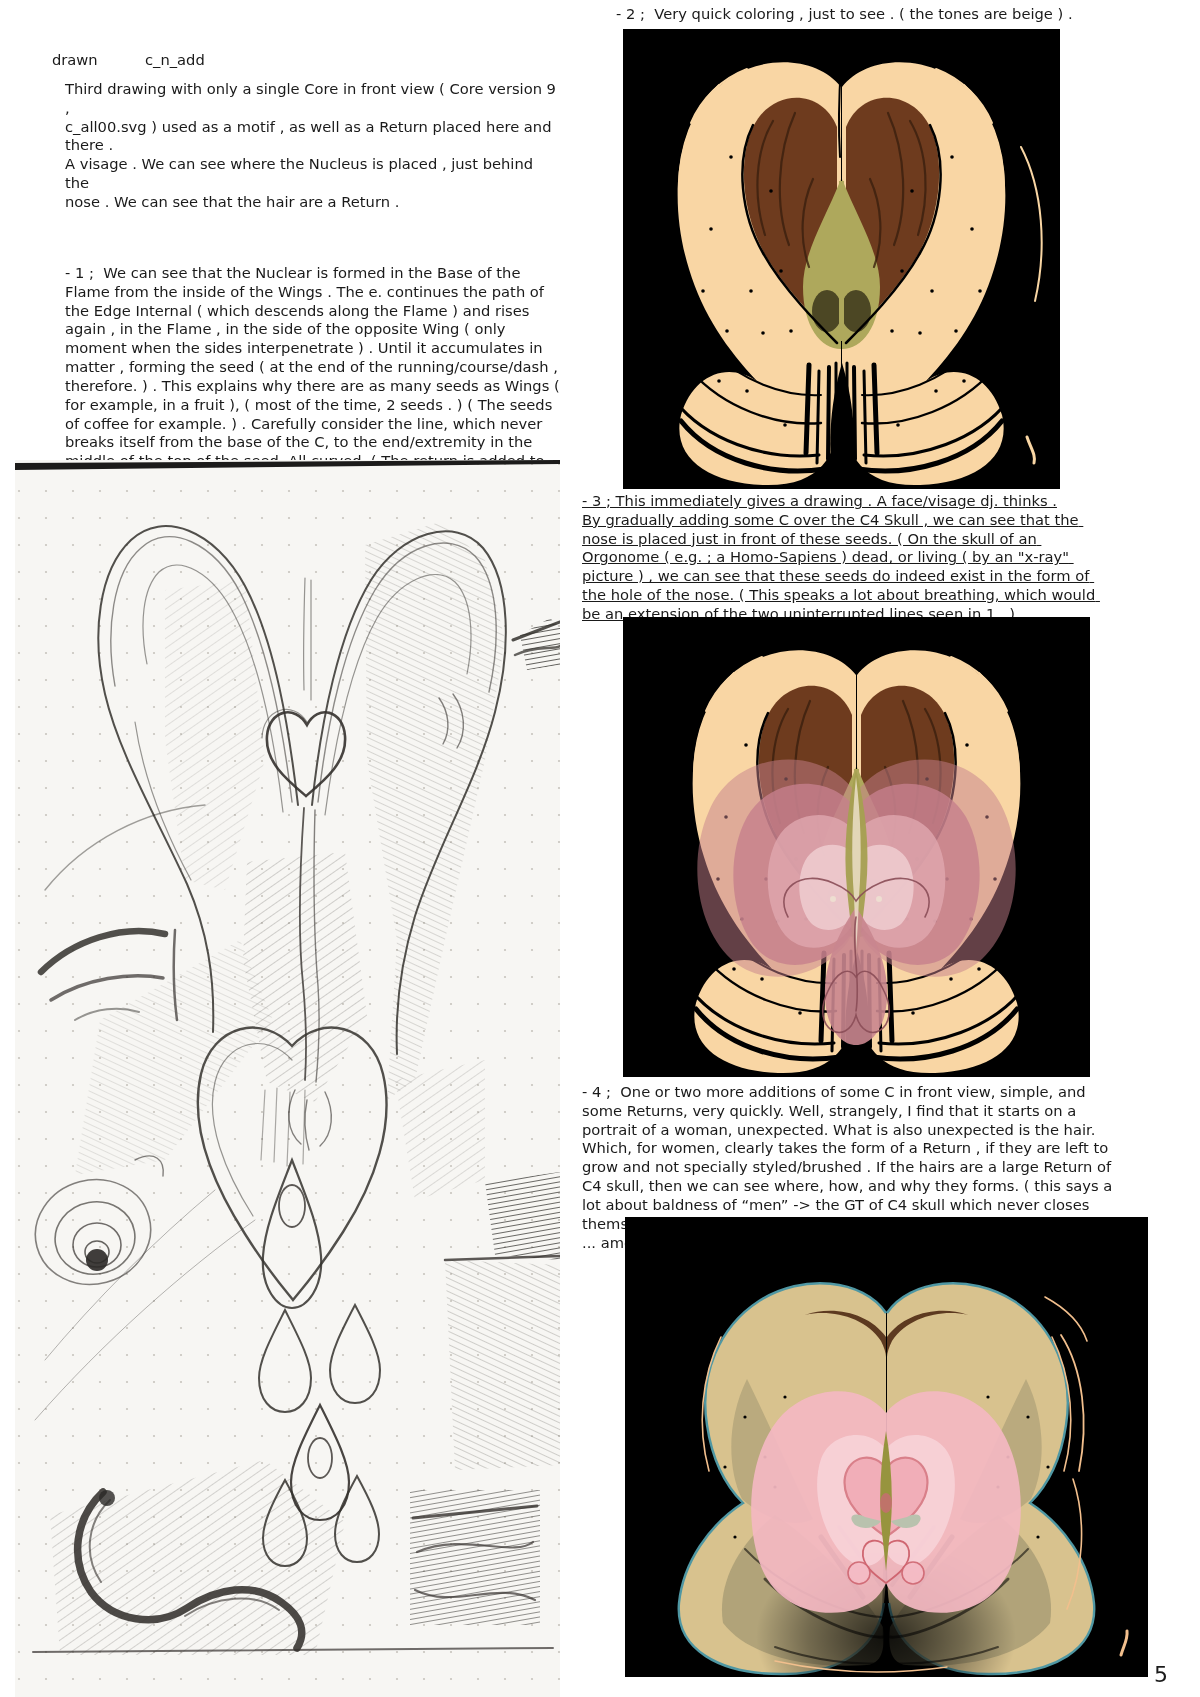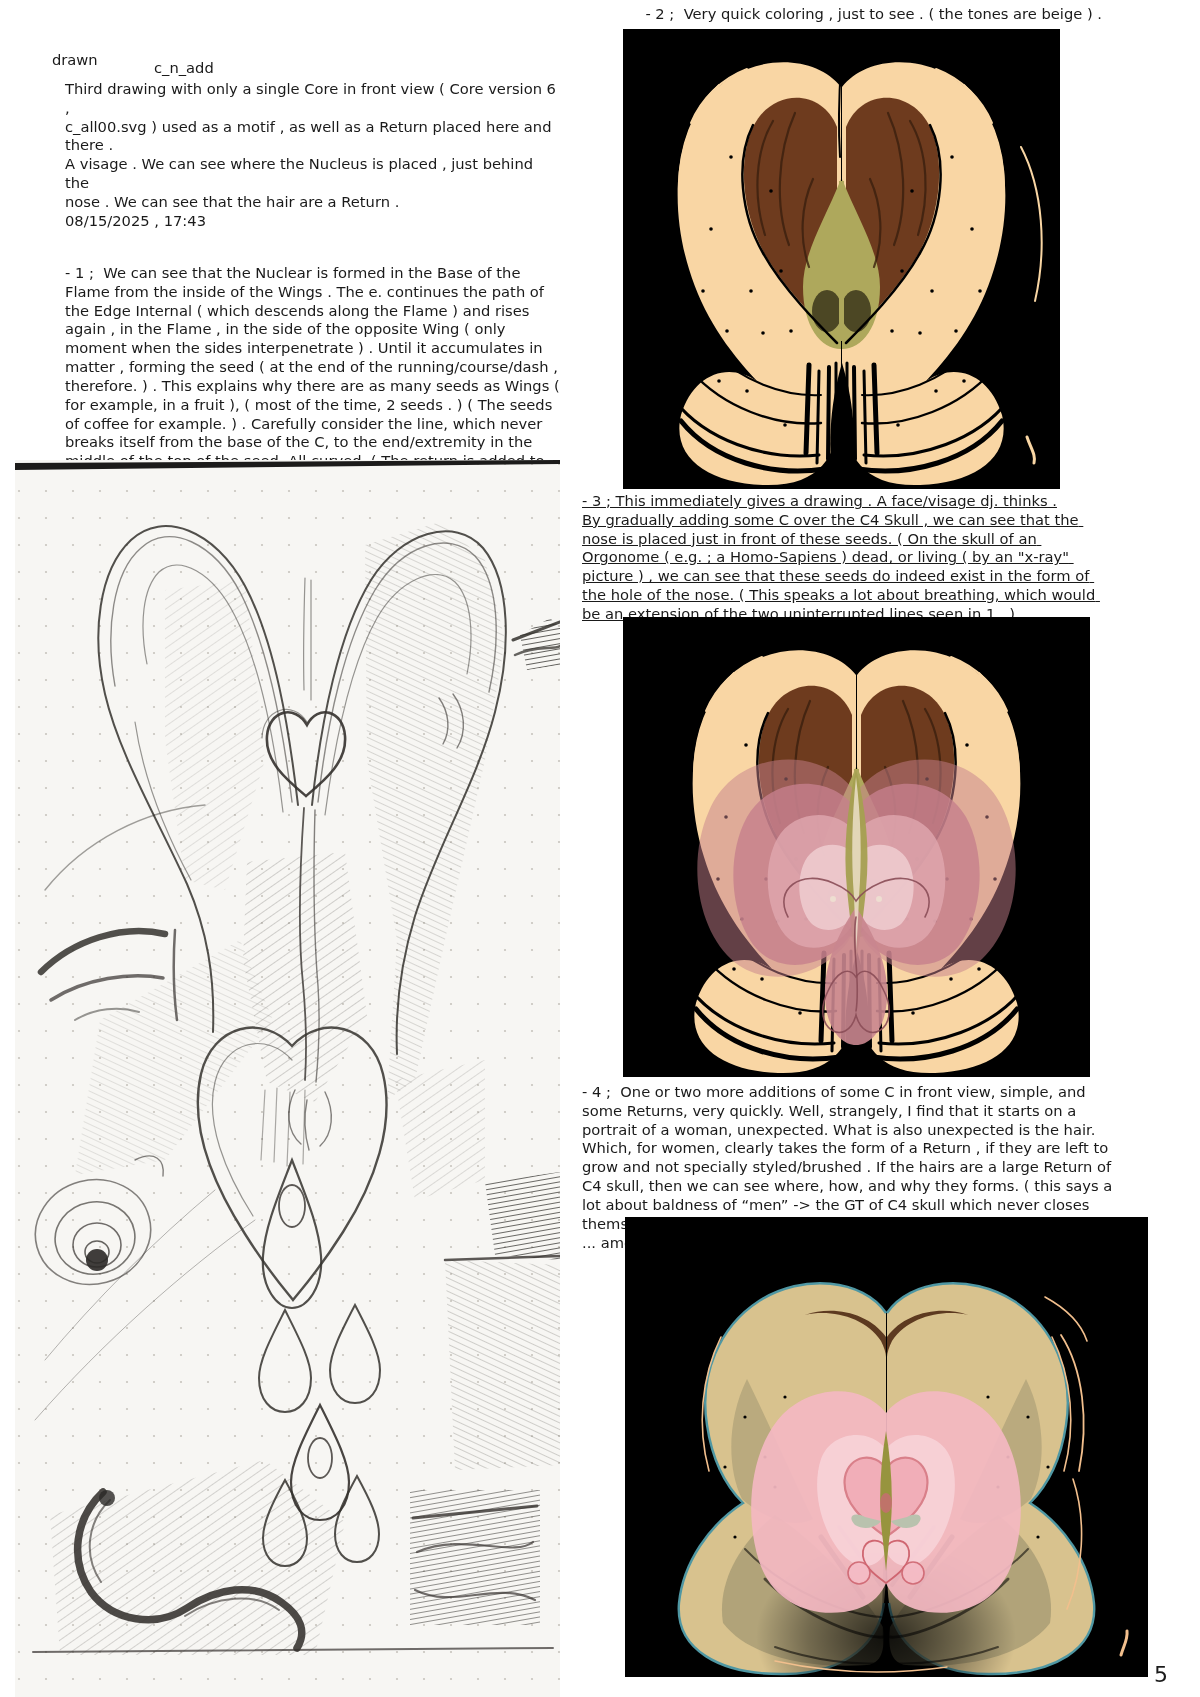--- a/index.html
+++ b/index.html
@@ -24,28 +24,27 @@
   .dstroke{stroke:rgba(0,0,0,.55);fill:none;stroke-linecap:round}
   .pk{stroke:#34312d;fill:none;stroke-linecap:round}
   .swirl{stroke:#8a4c57;fill:none;stroke-linecap:round;stroke-width:1.6;opacity:.9}
 </style>
 </head>
 <body>
 
 <div class="page">
 
   <span class="hdr" style="left:52px;top:51px;">drawn</span>
-  <span class="hdr" style="left:154px;top:51px;margin-top:8px;">c_n_add</span>
+  <span class="hdr" style="left:145px;top:51px;">c_n_add</span>
 
   <div style="position:absolute;left:65px;top:80px;width:492px;">
-    <div class="txt" style="position:static;">Third drawing with only a single Core in front view ( Core version 6 ,
+    <div class="txt" style="position:static;">Third drawing with only a single Core in front view ( Core version 9 ,
 c_all00.svg ) used as a motif , as well as a Return placed here and there .
 A visage . We can see where the Nucleus is placed , just behind the
 nose . We can see that the hair are a Return .</div>
-    <div class="txt" style="position:static;">08/15/2025 , 17:43</div>
   </div>
 
   <div class="txt" style="left:65px;top:264px;width:500px;">- 1 ;  We can see that the Nuclear is formed in the Base of the Flame from the inside of the Wings . The e. continues the path of the Edge Internal ( which descends along the Flame ) and rises again , in the Flame , in the side of the opposite Wing ( only moment when the sides interpenetrate ) . Until it accumulates in matter , forming the seed ( at the end of the running/course/dash , therefore. ) . This explains why there are as many seeds as Wings ( for example, in a fruit ), ( most of the time, 2 seeds . ) ( The seeds of coffee for example. ) . Carefully consider the line, which never breaks itself from the base of the C, to the end/extremity in the middle of the top of the seed. All curved. ( The return is added to this sketch. )</div>
 
   <div class="fig" style="left:15px;top:460px;">
     <svg width="545" height="1237" viewBox="0 0 545 1237">
       <defs>
         <pattern id="dots" patternUnits="userSpaceOnUse" width="27" height="27">
           <circle cx="4" cy="4" r="1.1" fill="#bcb8b0"></circle>
         </pattern>
@@ -155,21 +154,21 @@
         <path class="pk" style="stroke-width:7.5;opacity:.88" d="M88,1032 C60,1058 54,1100 76,1132 C98,1162 142,1168 172,1148 C202,1128 238,1122 266,1142 C286,1156 292,1172 282,1188"></path>
         <path class="pk" style="stroke-width:2;opacity:.6" d="M95,1040 C72,1062 68,1096 86,1122"></path>
         <path class="pk" style="stroke-width:2;opacity:.6" d="M170,1156 C200,1136 240,1132 264,1150"></path>
         <circle cx="92" cy="1038" r="8" fill="#2b2927" opacity=".8"></circle>
       </g>
 
       <path class="pk" style="stroke-width:2;opacity:.7" d="M18,1192 L538,1188"></path>
     </svg>
   </div>
 
-  <div class="txt" style="left:582px;top:5px;width:520px;text-align:right;">- 2 ;  Very quick coloring , just to see . ( the tones are beige ) .</div>
+  <div class="txt" style="left:616px;top:5px;width:520px;">- 2 ;  Very quick coloring , just to see . ( the tones are beige ) .</div>
 
   <div class="fig" style="left:623px;top:29px;">
     <svg width="437" height="460" viewBox="0 0 437 460">
       <defs>
         <g id="halfF1">
           <path class="beige" d="M218,58 C190,22 118,24 82,72 C50,114 48,182 66,240 C80,286 104,320 134,352 C104,332 70,346 58,386 C48,428 84,454 140,456 C196,458 214,428 216,388 C218,368 218,340 218,320 Z"></path>
           <path class="brown" d="M214,98 C198,58 148,60 130,98 C114,132 120,184 140,222 C160,258 196,294 214,312 Z"></path>
           <path class="olive" d="M218,150 C202,190 180,224 180,258 C180,298 198,320 218,320 Z"></path>
           <ellipse class="seed" cx="204" cy="282" rx="15" ry="21"></ellipse>
           <path class="bstroke" d="M150,92 C132,122 130,168 142,206"></path>

